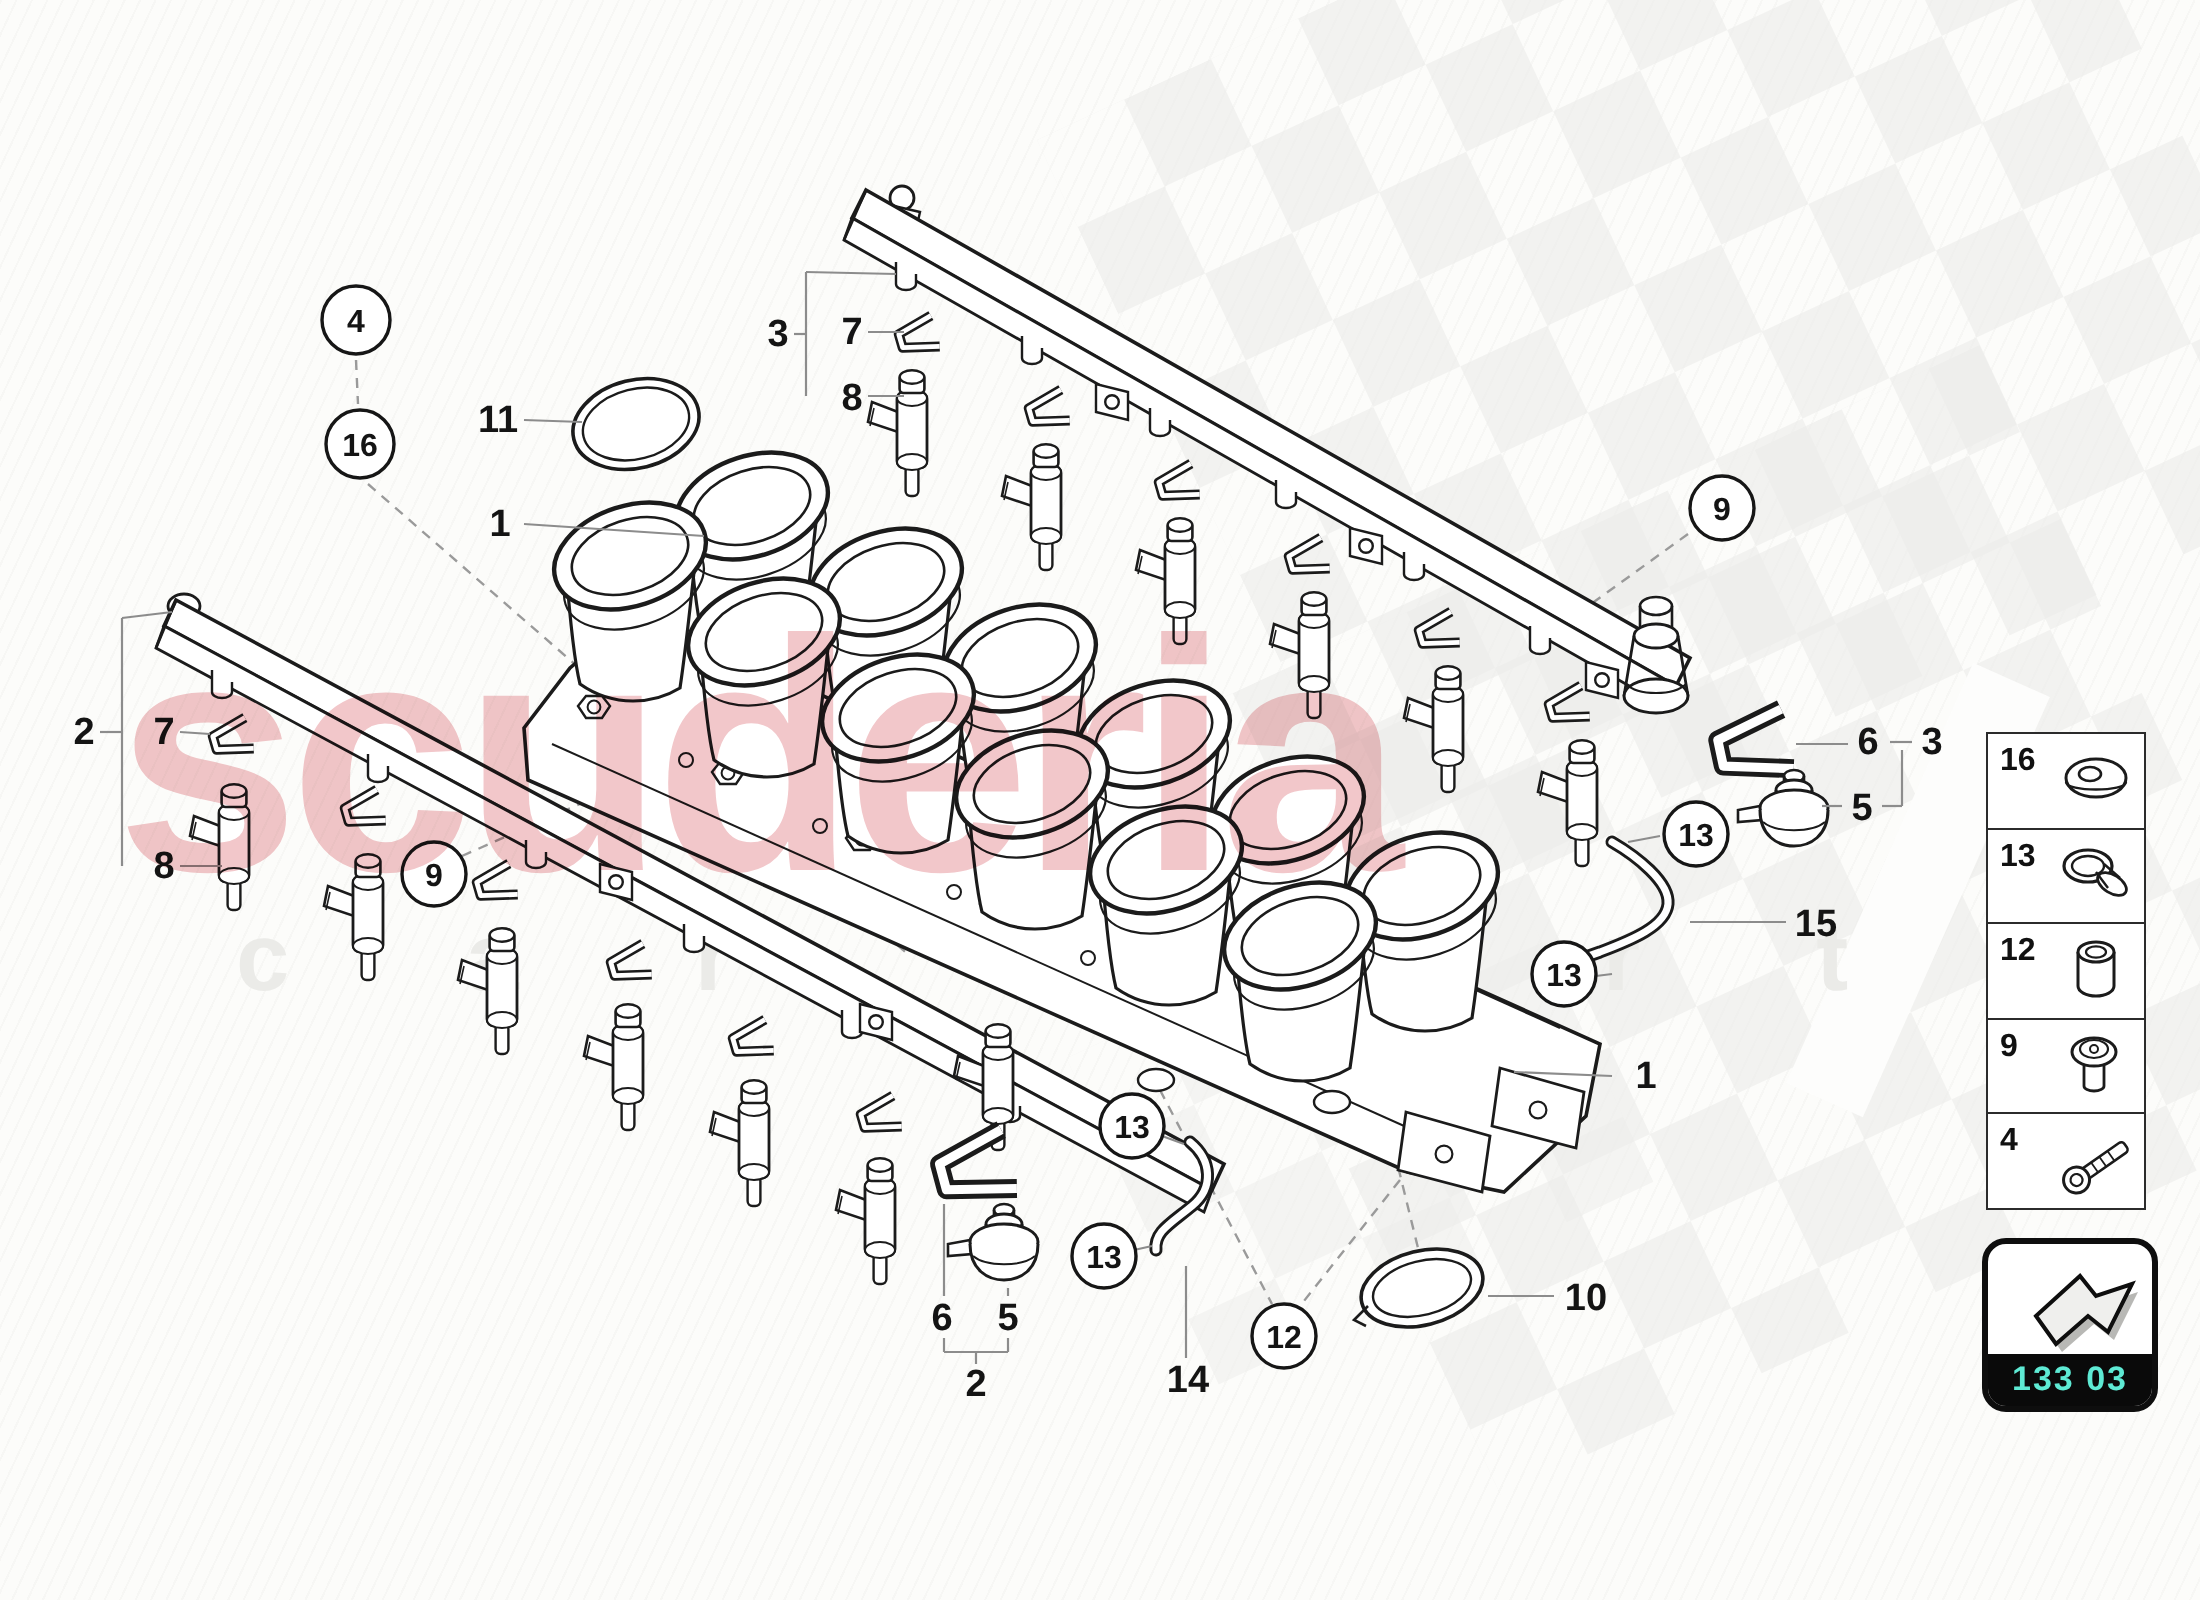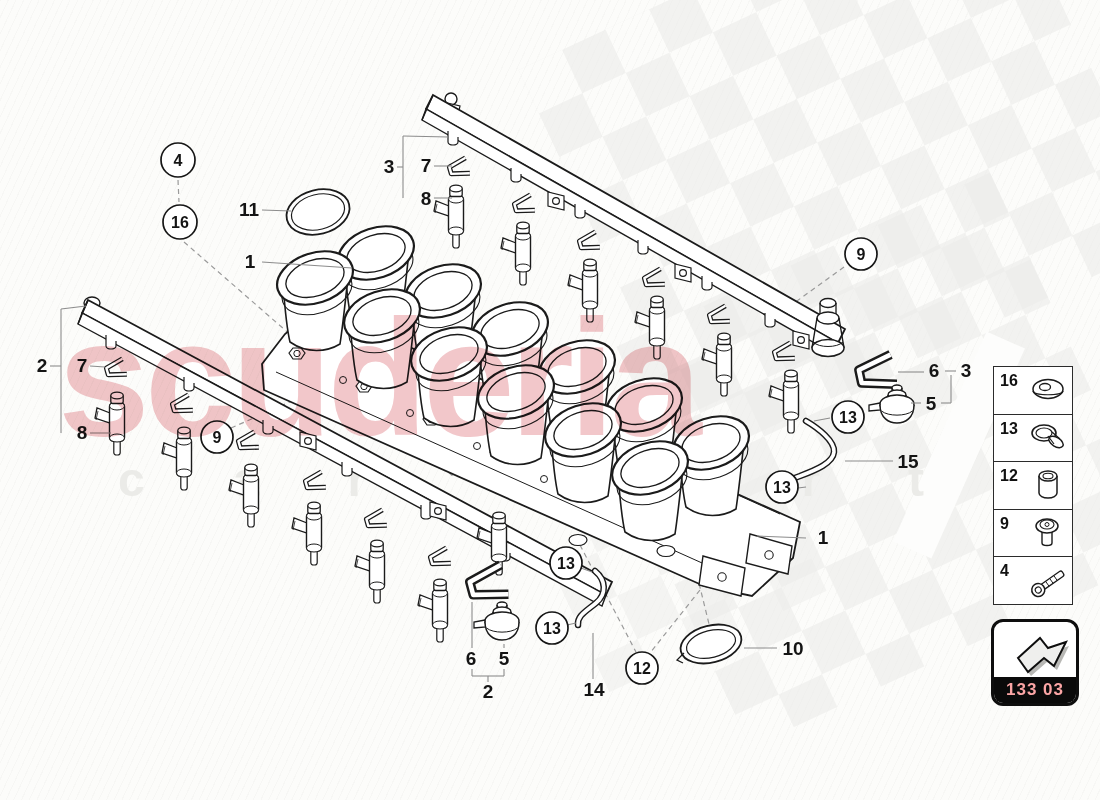--- a/index.html
+++ b/index.html
@@ -46,21 +46,21 @@
   .legend-row:last-child{border-bottom:none;}
   .legend-num{position:absolute;left:6px;top:5px;font-size:16px;font-weight:700;color:#111;}
   .legend-ic{position:absolute;right:2px;top:3px;}
   .badge{
     position:absolute;left:991px;top:619px;width:88px;height:87px;z-index:5;
     border:3px solid #0e0e0e;border-radius:12px;background:#fff;box-sizing:border-box;overflow:hidden;
   }
   .badge-art{position:absolute;left:0;top:0;right:0;height:56px;}
   .badge-code{
     position:absolute;left:0;right:0;bottom:0;height:26px;background:#0a0a0a;
-    color:#fca5a5;font-size:17px;font-weight:700;text-align:center;line-height:26px;letter-spacing:1px;
+    color:#5eead4;font-size:17px;font-weight:700;text-align:center;line-height:26px;letter-spacing:1px;
   }
 </style>
 </head>
 <body>
 
 <div class="stage">
 
   <div class="checker a"></div>
   <div class="checker b"></div>
   <div class="checker c"></div>

